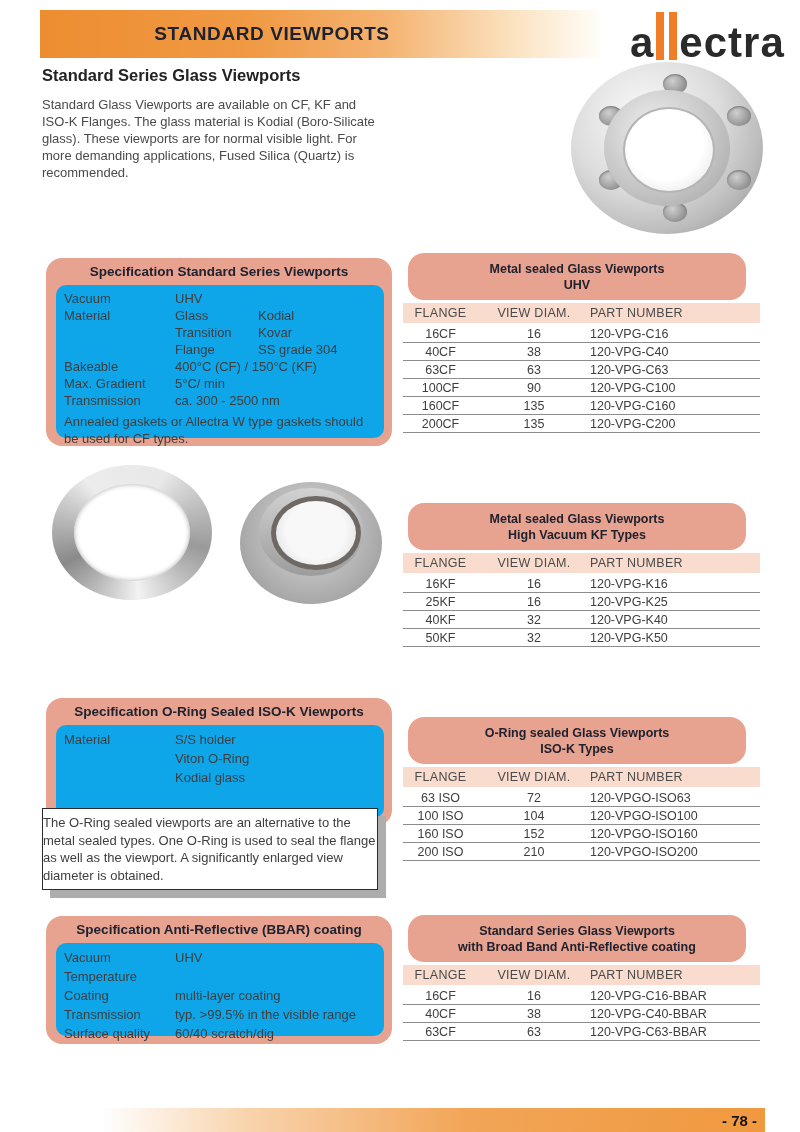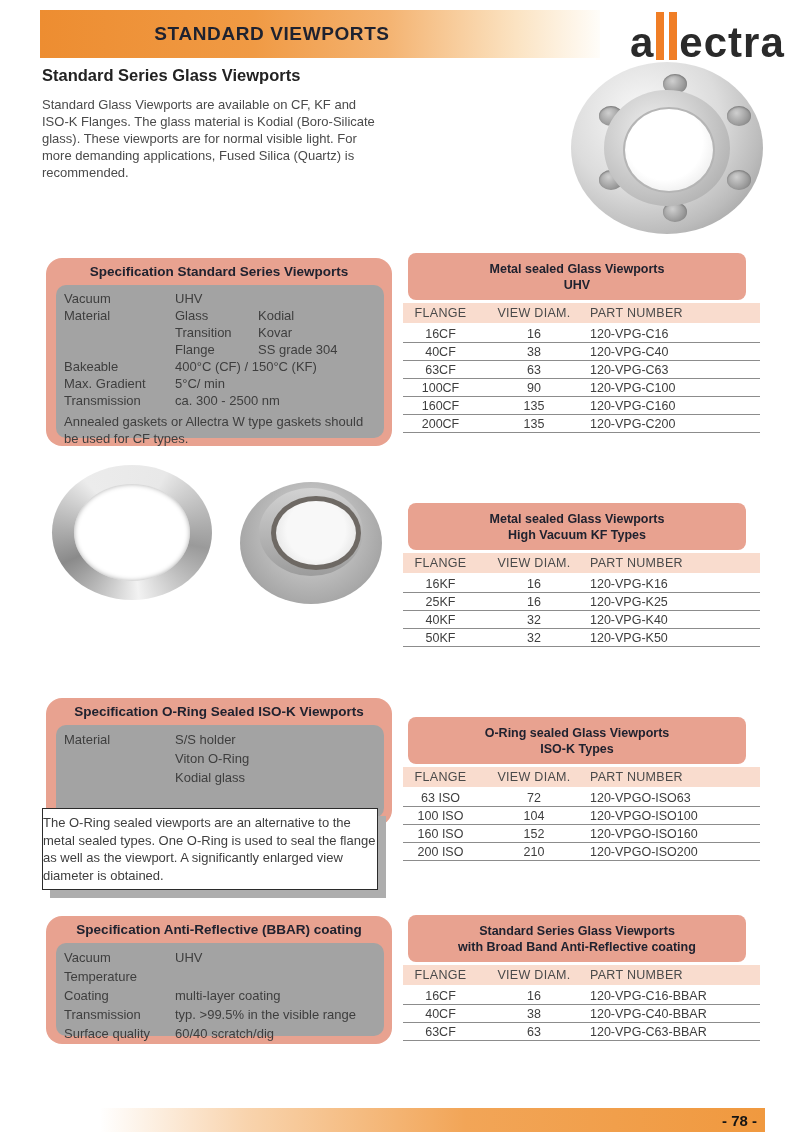--- a/index.html
+++ b/index.html
@@ -18,36 +18,36 @@
   .logo .bar+.bar{margin-left:3px;}
 
   
   .intro-heading{position:absolute;left:42px;top:66px;font-size:16.5px;font-weight:bold;color:#222;}
   .intro-paragraph{position:absolute;left:42px;top:96px;width:336px;font-size:13px;line-height:17px;color:#4a4a4a;}
 
   
   .spec-box{position:absolute;left:46px;width:346px;background:#E8A290;border-radius:16px;}
   .spec-title{height:27px;display:flex;align-items:center;justify-content:center;
     font-size:13.5px;font-weight:bold;color:#20222F;}
-  .spec-inner{position:absolute;left:10px;right:8px;top:27px;bottom:8px;background:#a3a3a3;
+  .spec-inner{position:absolute;left:10px;right:8px;top:27px;bottom:8px;background:#0ea5e9;
     border-radius:10px;padding:5px 8px;overflow:visible;}
   .spec-row{display:grid;grid-template-columns:111px 83px 1fr;font-size:13px;line-height:17px;color:#3e3e3e;}
   .spec-row .cell{white-space:nowrap;}
   .spec-row .span2{grid-column:2/4;}
   .box2 .spec-row,.box3 .spec-row{line-height:19px;}
   .spec-note{font-size:13px;line-height:17px;color:#3e3e3e;margin-top:4px;}
 
   
   .oring-note{position:absolute;left:42px;top:808px;width:334px;height:70px;background:#fff;
     border:1px solid #2b2b2b;box-shadow:8px 8px 0 #ADADAD;padding:5px 0;
     font-size:13px;line-height:17.5px;color:#3e3e3e;}
 
   
   .ptable{position:absolute;left:403px;width:357px;}
-  .ptitle{margin:0 14px 3px 5px;background:#E8A290;border-radius:8px;height:47px;
+  .ptitle{margin:0 14px 3px 5px;background:#E8A290;border-radius:16px;height:47px;
     display:flex;flex-direction:column;align-items:center;justify-content:center;}
   .ptitle div{font-size:12.5px;font-weight:bold;color:#20222F;line-height:16px;}
   .phead{display:grid;grid-template-columns:75px 112px 1fr;background:#F9DCCE;height:20px;
     align-items:center;font-size:12.5px;color:#4a4a4a;letter-spacing:.3px;}
   .phead .h0,.phead .h1{text-align:center;}
   .prows{margin-top:2px;}
   .prow{display:grid;grid-template-columns:75px 112px 1fr;height:17px;align-items:center;
     border-bottom:1px solid #8C8C8C;font-size:12.5px;color:#3e3e3e;}
   .prow .c0,.prow .c1{text-align:center;}
 

